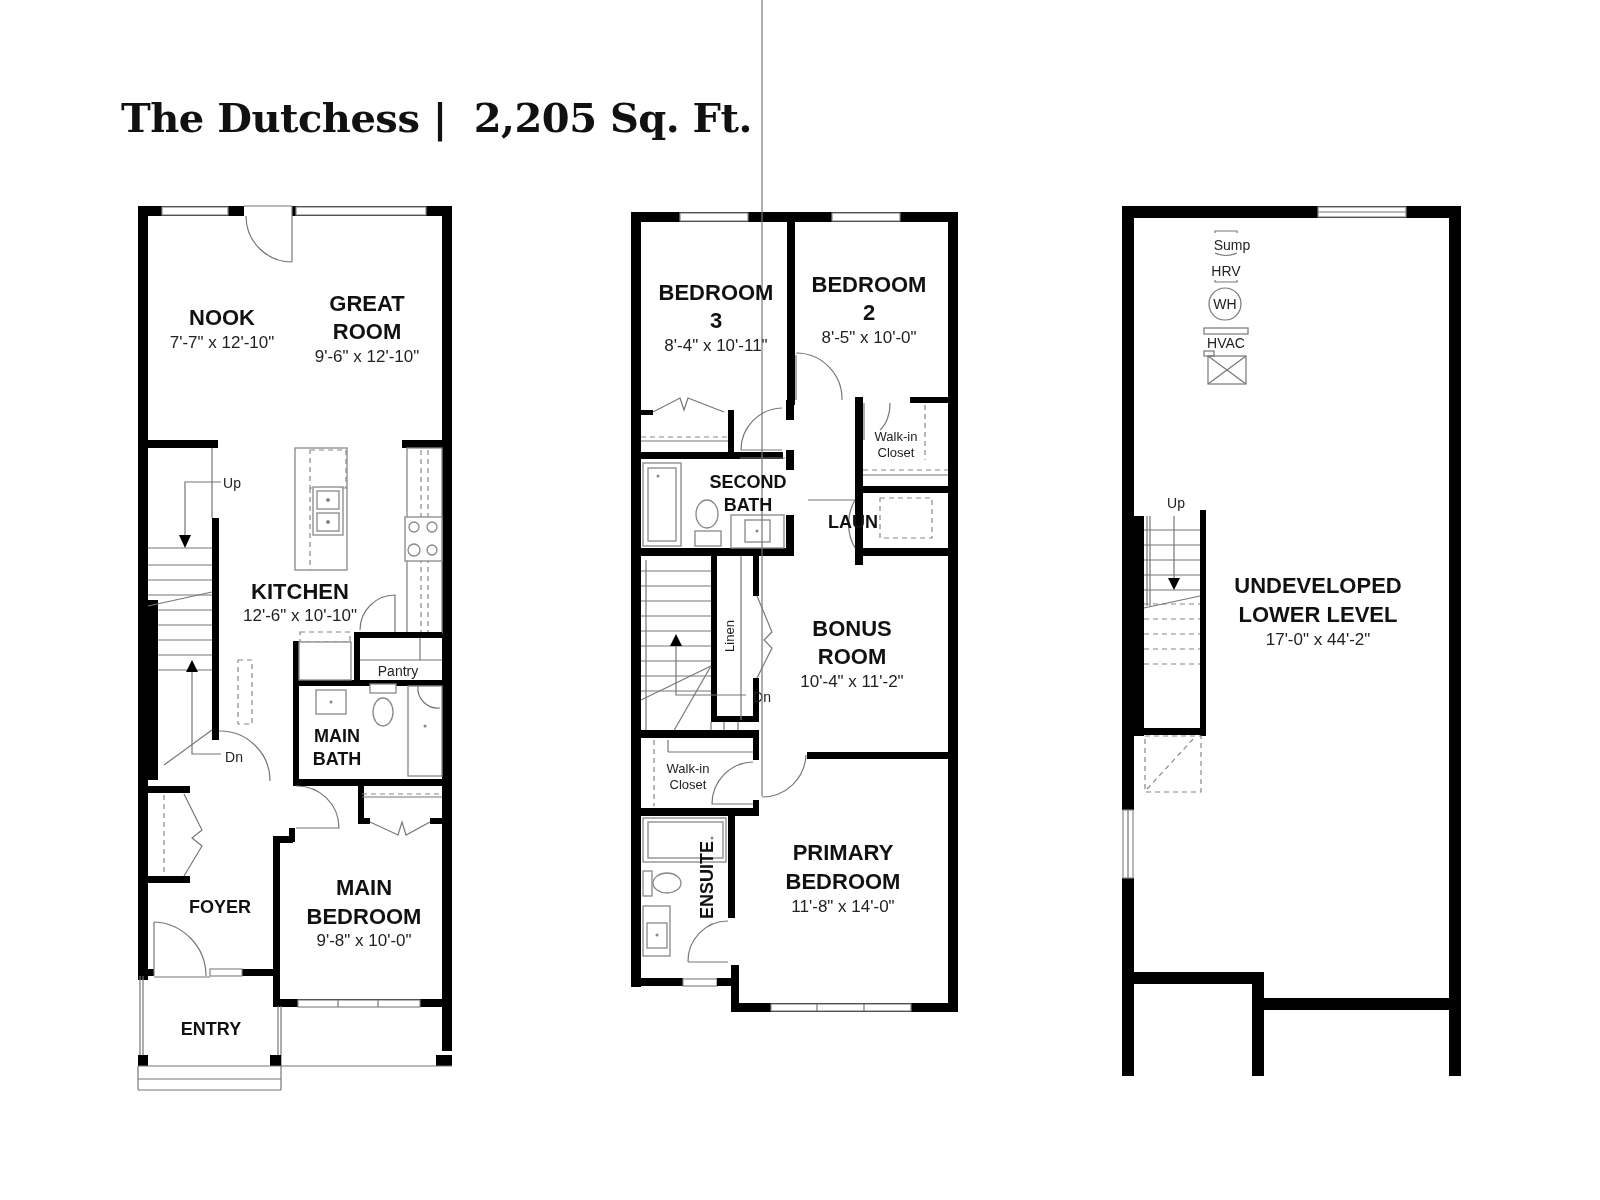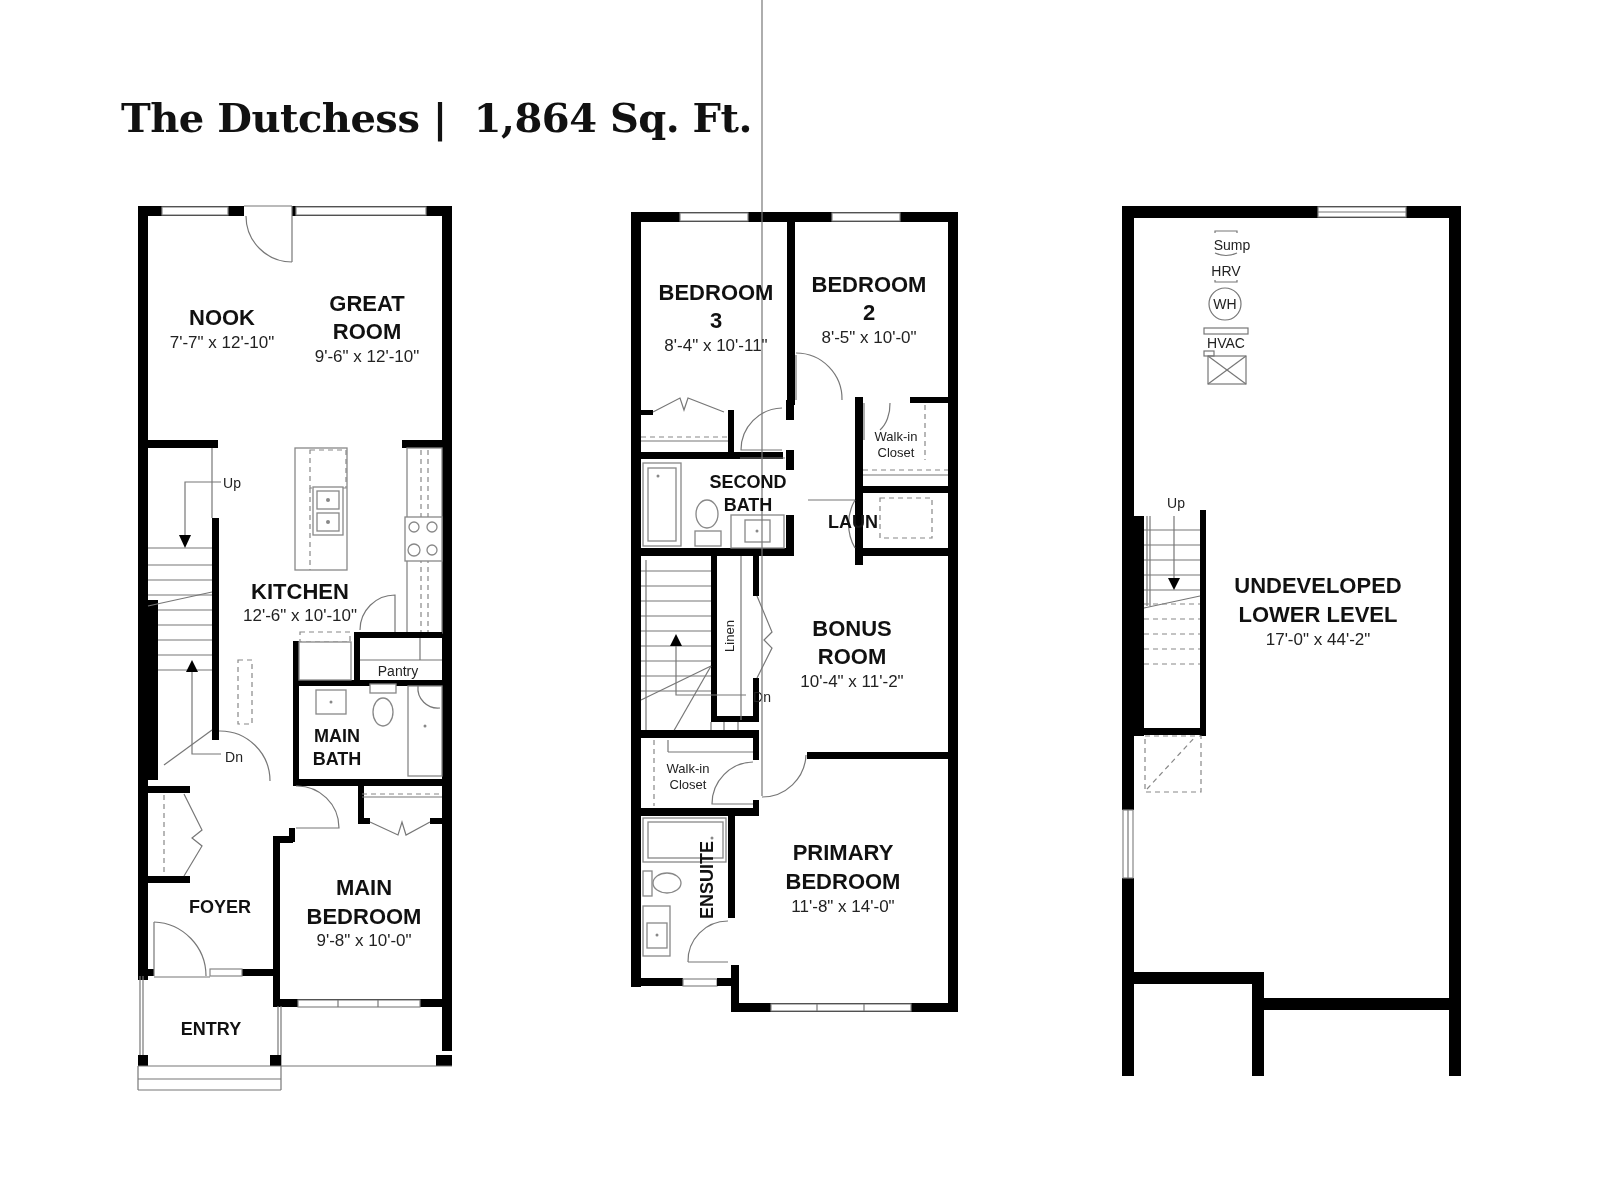--- a/index.html
+++ b/index.html
@@ -16,21 +16,21 @@
   .sm { font-family: "Liberation Sans", sans-serif; fill: #222; text-anchor: middle; }
   .wall { fill: #000; }
   .thin { stroke: #777; stroke-width: 1.2; fill: none; }
   .win { fill: #fff; stroke: #888; stroke-width: 1.2; }
   .dash { stroke: #888; stroke-width: 1.2; fill: none; stroke-dasharray: 5 4; }
   .fix { stroke: #888; stroke-width: 1.3; fill: #fff; }
 </style>
 </head>
 <body>
 
-<div class="title">The Dutchess |  1,864 Sq. Ft.</div>
+<div class="title">The Dutchess |  2,205 Sq. Ft.</div>
 
 <svg class="plan" width="1600" height="1200" viewBox="0 0 1600 1200">
 
   <g>
 
     <rect class="wall" x="138" y="206" width="10" height="575"></rect>
     <rect class="wall" x="442" y="206" width="10" height="845"></rect>
     <rect class="wall" x="138" y="206" width="304" height="10" fill="#000"></rect>
 
     <rect class="win" x="162" y="207" width="66" height="8"></rect>

